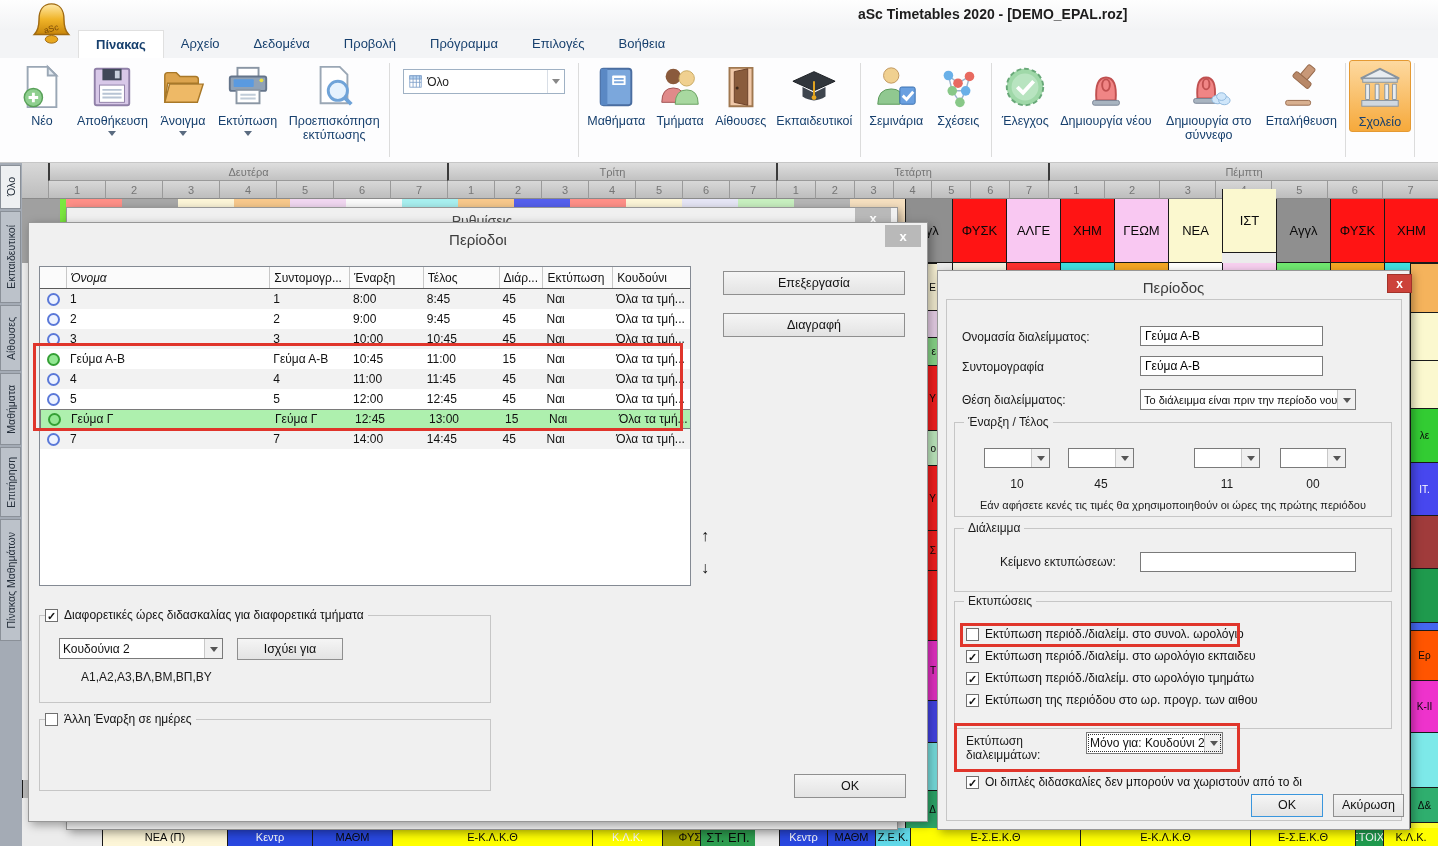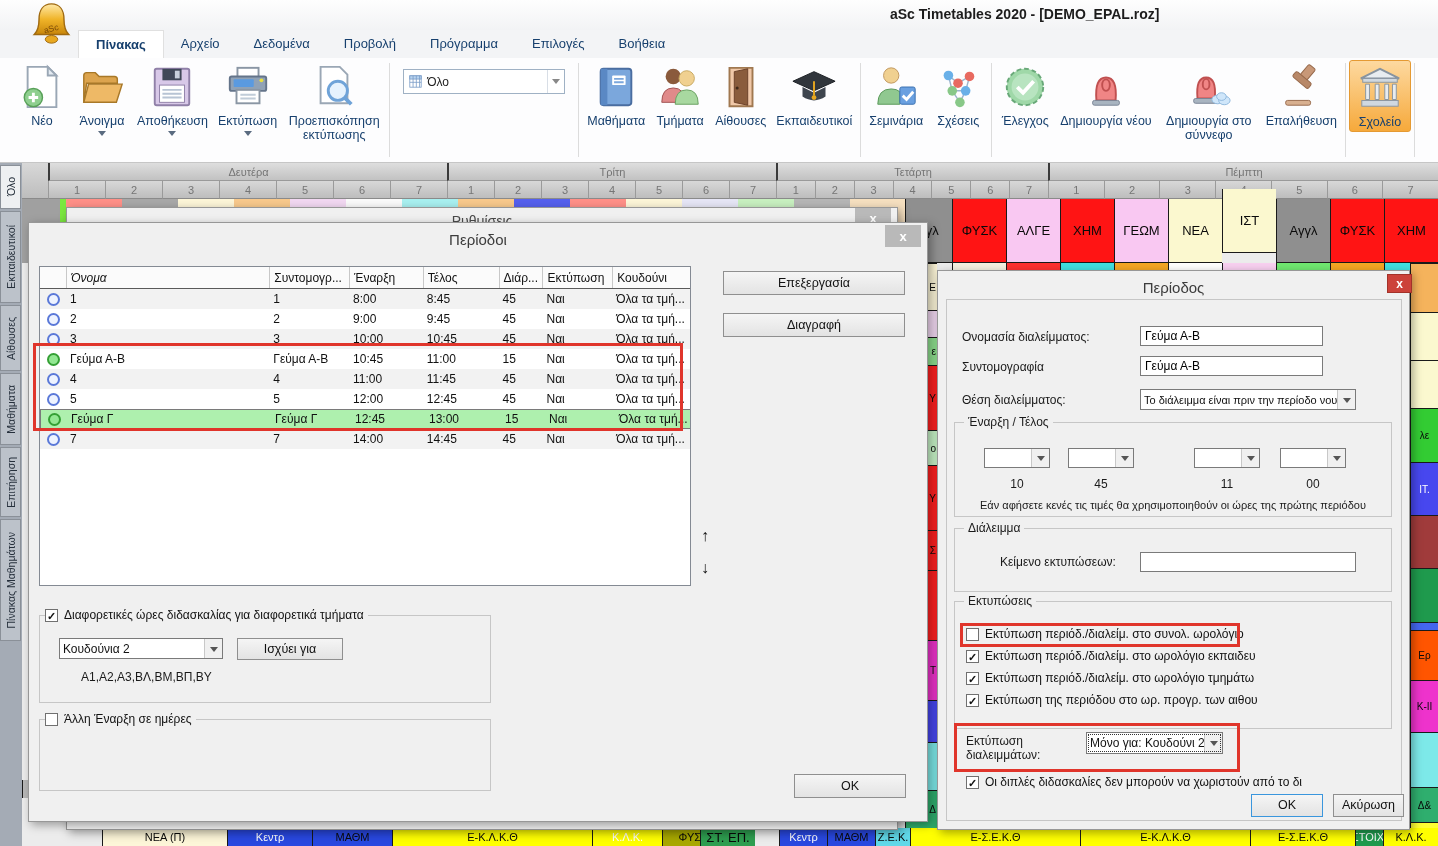--- a/index.html
+++ b/index.html
@@ -1,20 +1,20 @@
 <!DOCTYPE html>
 <html><head>
 <meta charset="utf-8">
 <style>
   html,body{margin:0;padding:0;}
   body{width:1438px;height:846px;position:relative;overflow:hidden;
        font-family:"Liberation Sans",sans-serif;background:#ececec;font-size:12px;color:#111;}
   
   .titlebar{position:absolute;left:0;top:0;width:1438px;height:30px;background:linear-gradient(#fefefe,#f2f3f5);}
-  .win-title{position:absolute;left:858px;top:6px;font-size:14px;font-weight:bold;color:#1c1c1c;white-space:nowrap;margin-left:32px;}
+  .win-title{position:absolute;left:858px;top:6px;font-size:14px;font-weight:bold;color:#1c1c1c;white-space:nowrap;}
   .logo{position:absolute;left:28px;top:1px;width:47px;height:46px;z-index:5;}
   .tabs-row{position:absolute;left:0;top:30px;width:1438px;height:28px;background:#f3f4f6;display:flex;padding-left:78px;box-sizing:border-box;}
   .menu-tab{padding:0 17px;line-height:27px;font-size:13px;color:#17406e;white-space:nowrap;}
   .menu-tab.active{background:#fff;font-weight:bold;border:1px solid #e0e0e0;border-bottom:none;}
   .ribbon{position:absolute;left: 0;top:58px;width:1438px;height:105px;background:#fdfdfe;border-bottom:1px solid #c6c6c6;
           display:flex;align-items:flex-start;padding:2px 0 0 12px;box-sizing:border-box;}
   .rib-btn{display:flex;flex-direction:column;align-items:center;padding:2px 5px;flex:none;}
   .rib-btn.hl{background:linear-gradient(#fdd9a0,#f6a93b);border:1px solid #e59a33;border-radius:3px;}
   .rib-ico{width:50px;height:50px;display:flex;align-items:center;justify-content:center;}
   .rib-ico svg{width:46px;height:46px;}
@@ -121,38 +121,38 @@
             <path d="M30 3v9h9z" fill="#e4ebf2" stroke="#9aa7b5" stroke-width="2"></path>
             <circle cx="15" cy="35" r="9.5" fill="#8fcf8f" stroke="#58a058" stroke-width="1.5"></circle>
             <path d="M15 30v10M10 35h10" stroke="#fff" stroke-width="3"></path>
           </svg>
         </div>
         <div class="rib-lbl">Νέο</div>
       </div>
       <div class="rib-btn">
         <div class="rib-ico">
           <svg viewBox="0 0 48 48">
-            <path d="M5 40V12q0-3 3-3h9l4 4h16q3 0 3 3v4H8z" fill="#dca44e" stroke="#a87828" stroke-width="1.5"></path>
-            <path d="M5 40l5-19h35l-6 19z" fill="#eeb966" stroke="#a87828" stroke-width="1.5"></path>
-          </svg>
-        </div>
-        <div class="rib-lbl">Άνοιγμα</div>
-        <div class="rib-drop"></div>
-      </div>
-      <div class="rib-btn">
-        <div class="rib-ico">
-          <svg viewBox="0 0 48 48">
             <rect x="6" y="5" width="36" height="38" rx="2" fill="#d8c8e8" stroke="#9080a8" stroke-width="2"></rect>
             <rect x="14" y="5" width="20" height="12" fill="#404858"></rect>
             <rect x="27" y="7" width="5" height="8" fill="#c8d0dc"></rect>
             <rect x="11" y="22" width="26" height="18" fill="#fff" stroke="#9080a8"></rect>
             <path d="M14 27h20M14 31h20M14 35h20" stroke="#b8c4d4" stroke-width="2"></path>
           </svg>
         </div>
         <div class="rib-lbl">Αποθήκευση</div>
+        <div class="rib-drop"></div>
+      </div>
+      <div class="rib-btn">
+        <div class="rib-ico">
+          <svg viewBox="0 0 48 48">
+            <path d="M5 40V12q0-3 3-3h9l4 4h16q3 0 3 3v4H8z" fill="#dca44e" stroke="#a87828" stroke-width="1.5"></path>
+            <path d="M5 40l5-19h35l-6 19z" fill="#eeb966" stroke="#a87828" stroke-width="1.5"></path>
+          </svg>
+        </div>
+        <div class="rib-lbl">Άνοιγμα</div>
         <div class="rib-drop"></div>
       </div>
       <div class="rib-btn">
         <div class="rib-ico">
           <svg viewBox="0 0 48 48">
             <rect x="13" y="4" width="22" height="10" fill="#fff" stroke="#8a96a4" stroke-width="2"></rect>
             <rect x="5" y="13" width="38" height="15" rx="2" fill="#90a2b6" stroke="#64748a" stroke-width="2"></rect>
             <rect x="9" y="16" width="21" height="8" rx="1" fill="#5a9ae0"></rect>
             <circle cx="38" cy="17" r="2" fill="#e8e040"></circle>
             <rect x="12" y="27" width="24" height="14" fill="#fff" stroke="#8a96a4" stroke-width="2"></rect>

